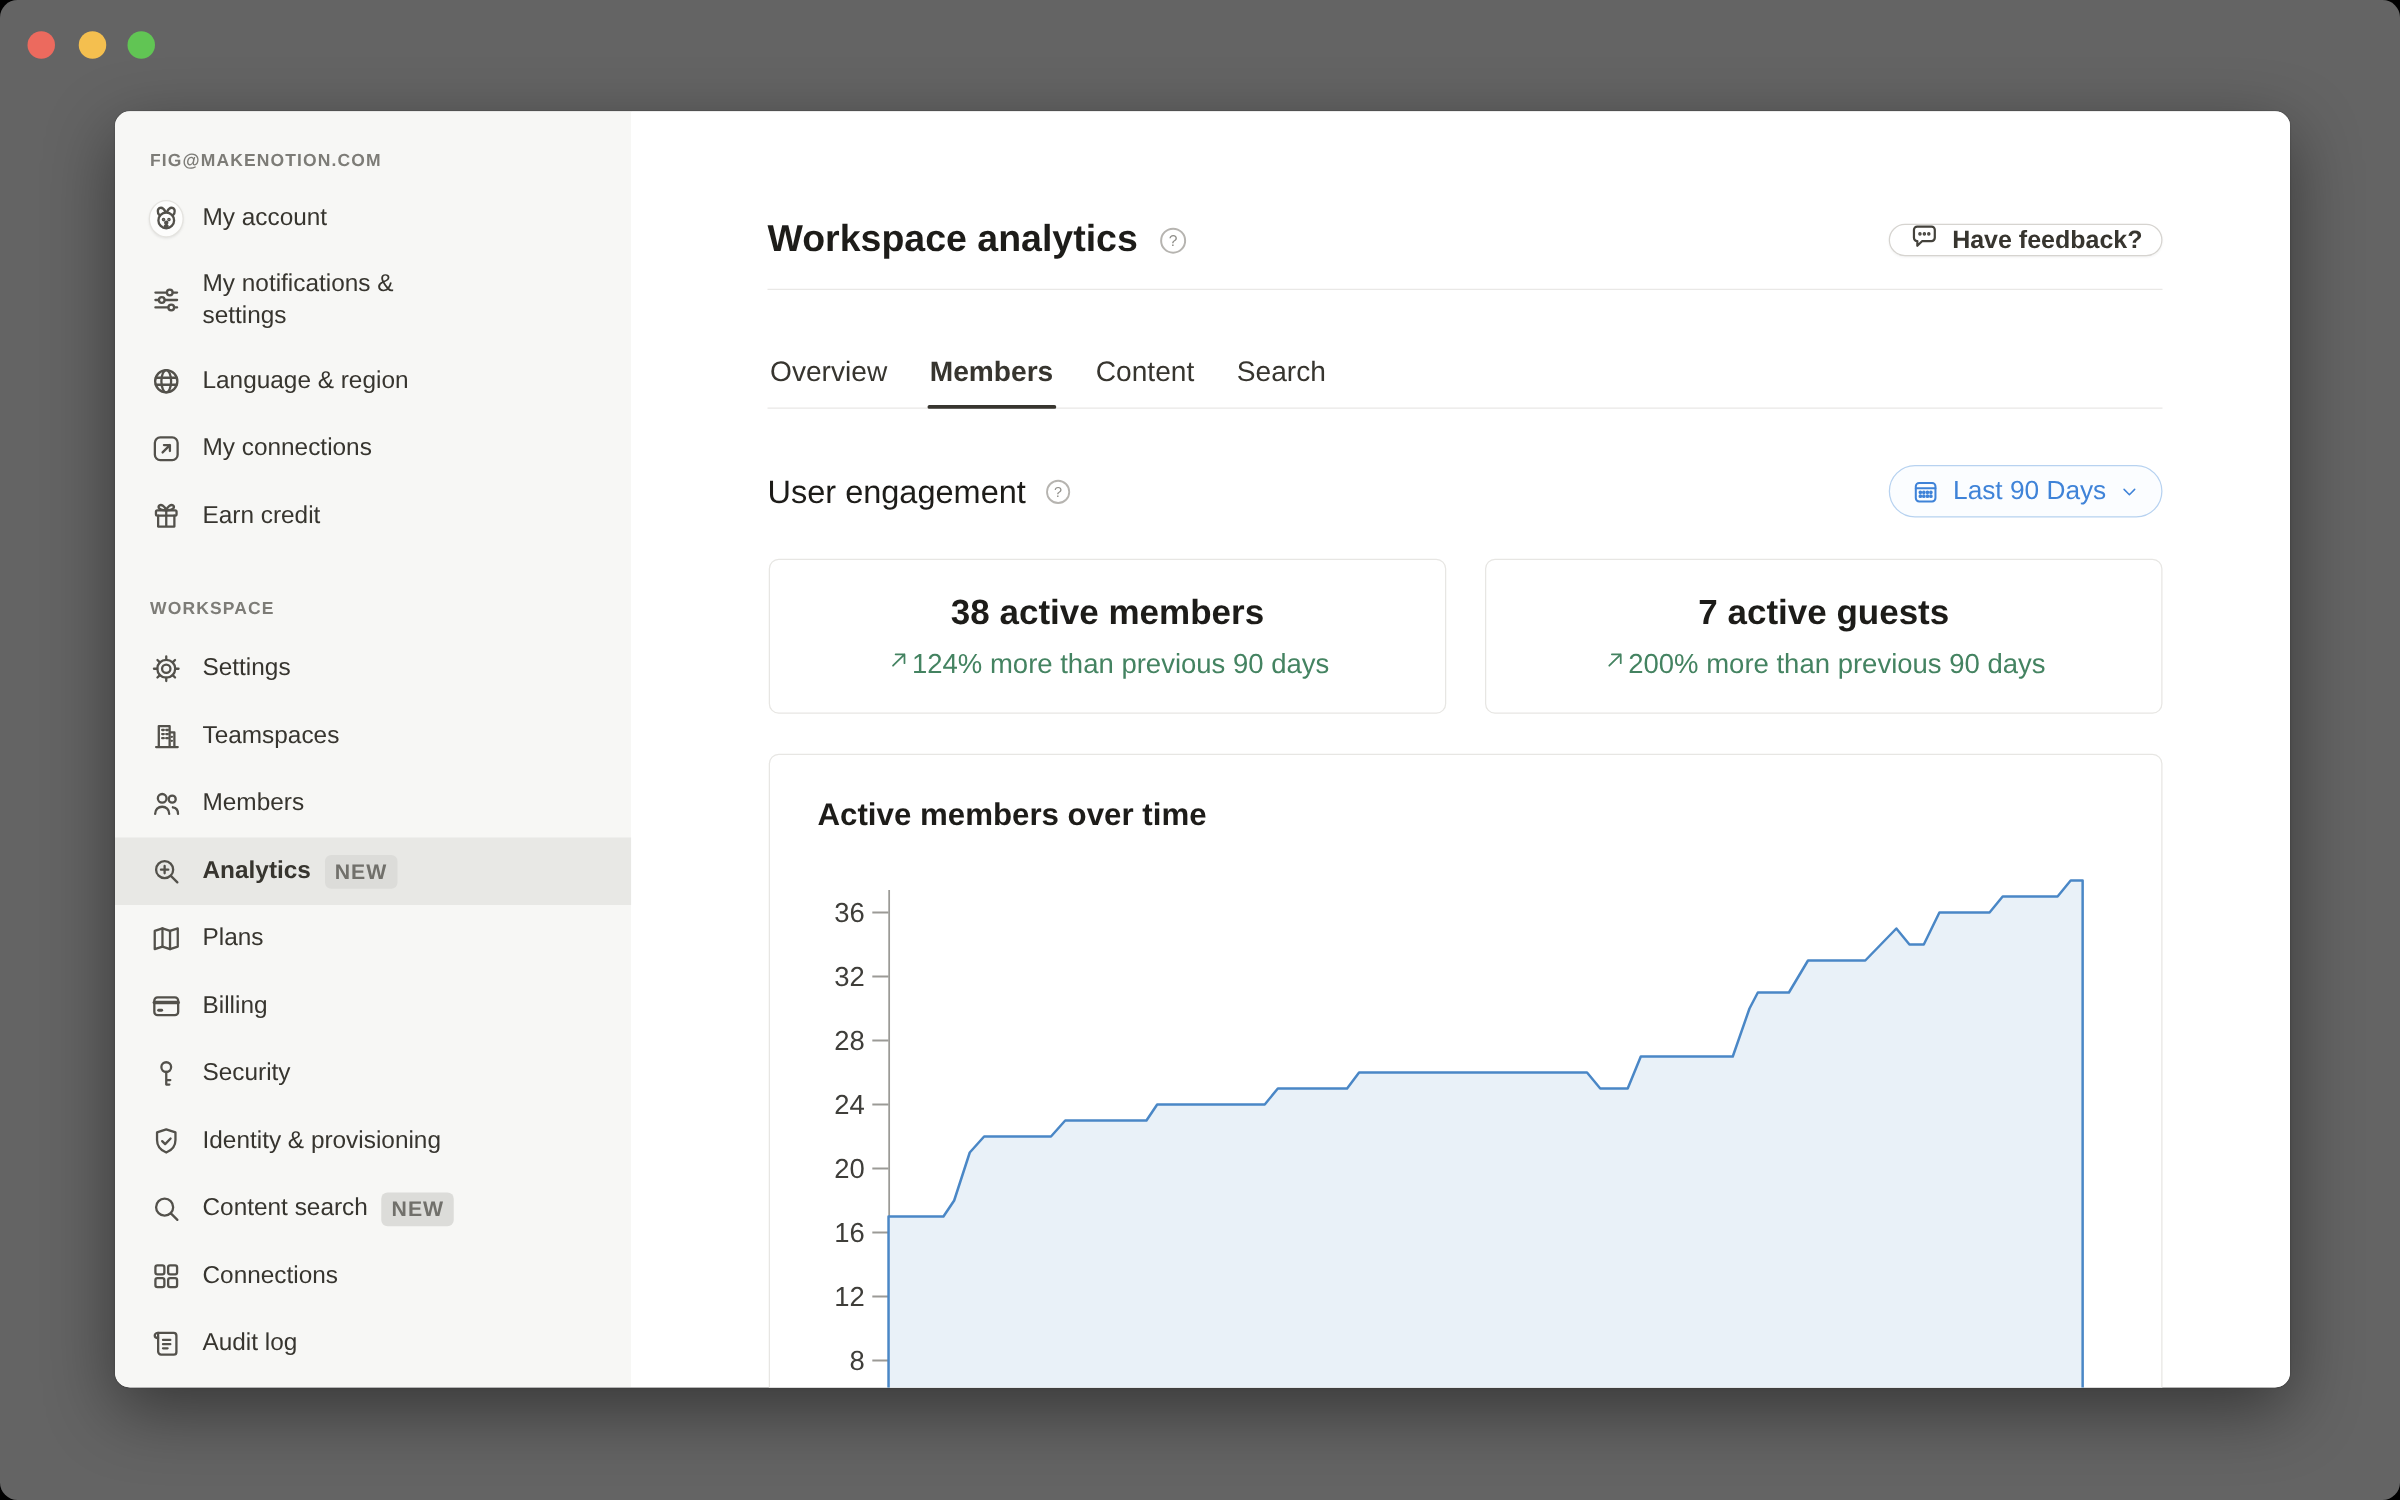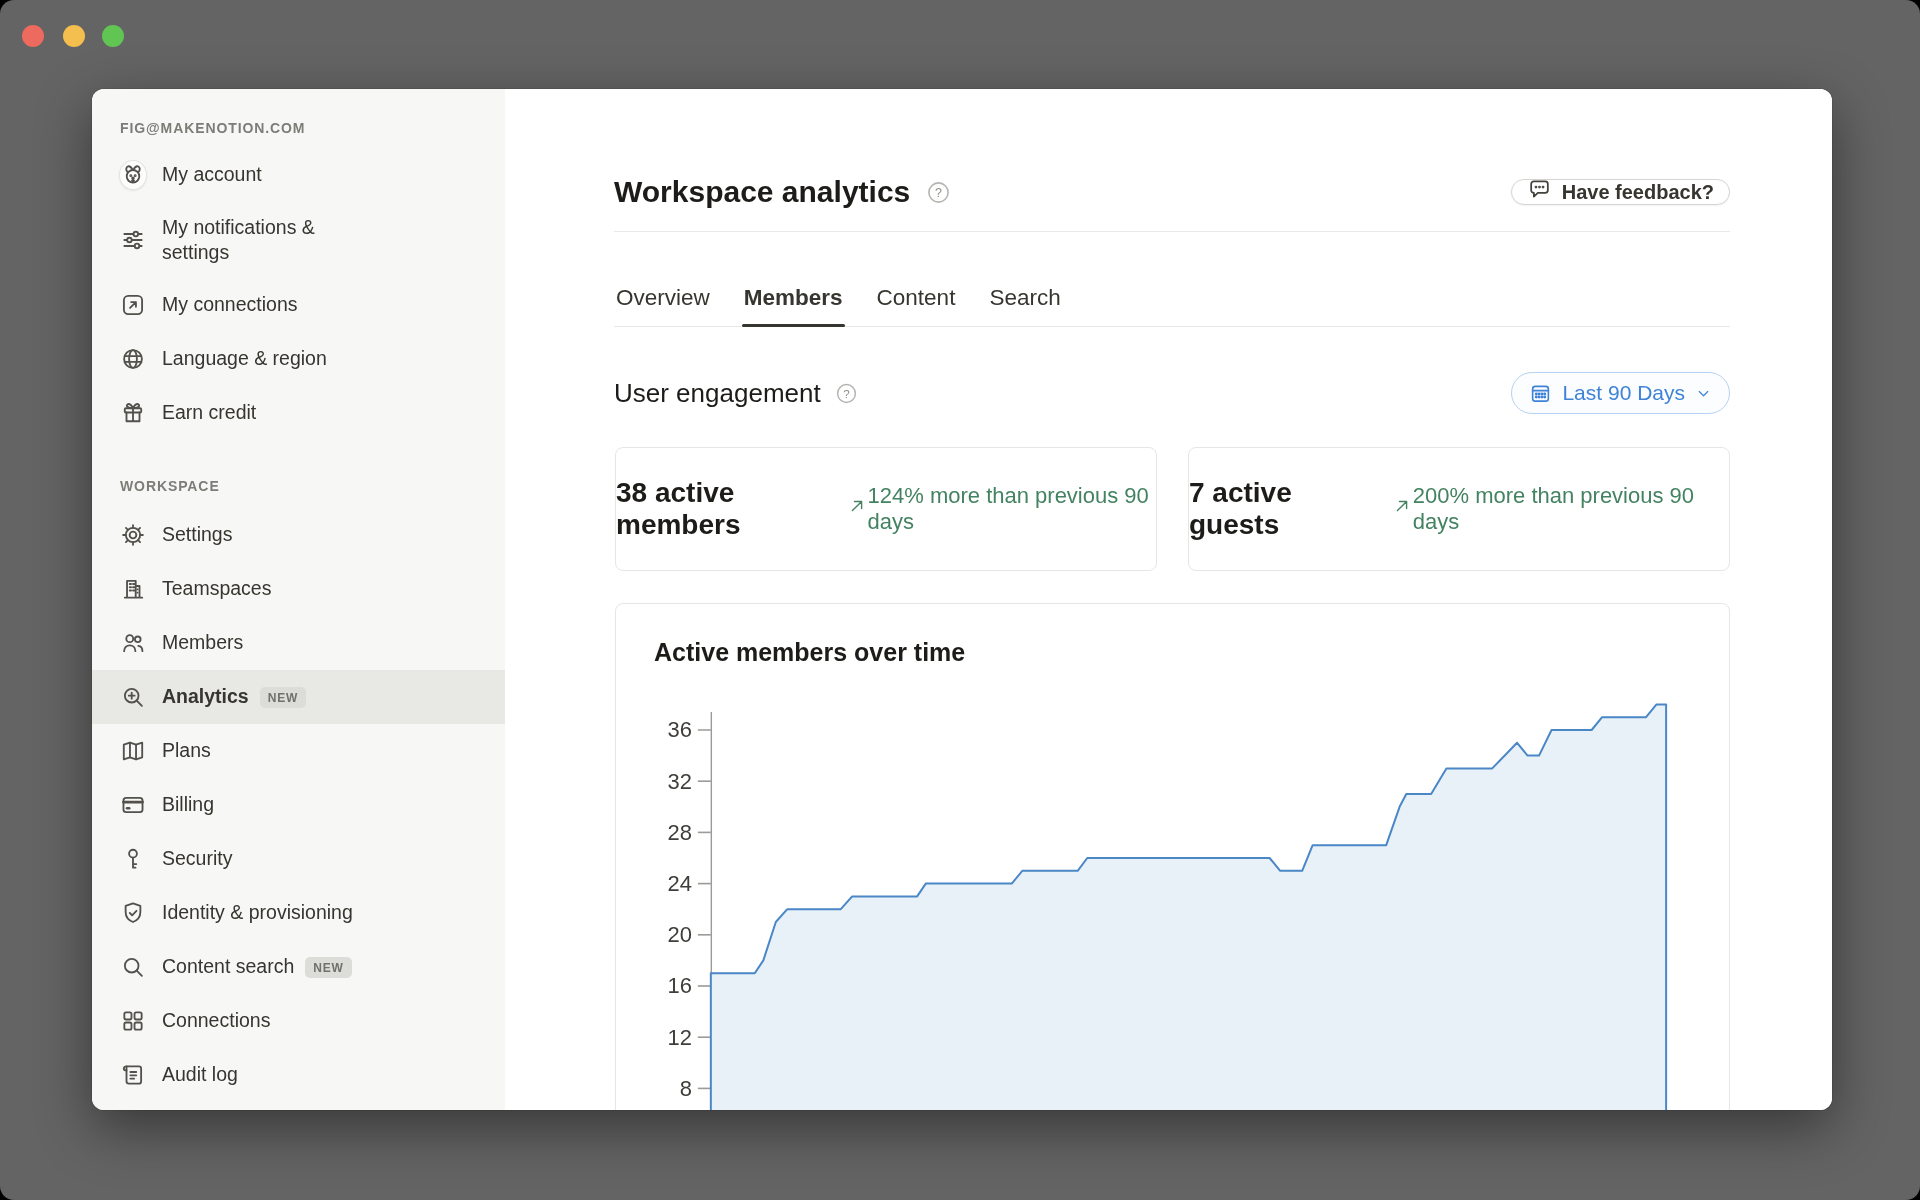--- a/index.html
+++ b/index.html
@@ -24,21 +24,21 @@
               letter-spacing:.9px; color:var(--muted_text,#7d7c77); }
   .srow { display:flex; align-items:center; height:54px; padding:0 16px 0 28px; cursor:pointer; }
   .srow.two-line { height:76px; }
   .srow.selected { background:var(--selected_item_bg,#e8e8e5); }
   .sicon { width:26px; height:26px; flex:0 0 26px; margin-right:16px; color:#53514b;
            display:flex; align-items:center; justify-content:center; }
   .sicon svg { width:26px; height:26px; }
   .slabel { font-size:19.5px; font-weight:500; color:var(--text,#37352f); line-height:1.3;
             max-width:225px; }
   .srow.selected .slabel { font-weight:700; }
-  .badge { margin-left:11px; font-size:12px; font-weight:600; letter-spacing:.8px;
+  .badge { margin-left:11px; font-size:17px; font-weight:600; letter-spacing:.8px;
            color:var(--badge_text,#71706b); background:var(--badge_bg,#dcdcd9);
            border-radius:5px; padding:4px 8px 3px; }
   .sb-heading { margin:38px 0 14px 28px; font-size:14px; font-weight:600;
                 letter-spacing:.9px; color:var(--muted_text,#7d7c77); }
   .avatar { width:30px; height:30px; border-radius:50%; background:#fdfdfc;
             border:1px solid #e4e3df; display:flex; align-items:center; justify-content:center;
             box-shadow:0 1px 2px rgba(0,0,0,.08); }
 
   
   .main { position:absolute; left:413px; top:0; right:0; bottom:0; background:#fff; }
@@ -70,21 +70,21 @@
   .help.small { width:25px; height:25px; margin-left:13px; }
   .range-pill { margin-left:auto; display:flex; align-items:center; gap:10px; height:42px;
                 padding:0 17px; border:1.5px solid var(--pill_border,#b7d2f0); border-radius:22px;
                 background:var(--pill_bg,#fbfdff); color:var(--blue,#3f83d8);
                 font-size:21px; font-weight:500; cursor:pointer; }
   .range-pill svg { display:block; }
 
   .cards-row { position:absolute; left:110px; right:102px; top:358px; height:124px;
                display:flex; gap:31px; }
   .stat-card { flex:1; border:1px solid #e7e6e3; border-radius:8px; background:#fff;
-               display:flex; align-items:center; justify-content:center;
+               display:flex; flex-direction:column; align-items:center; justify-content:center;
                gap:12px; }
   .stat-value { font-size:28px; font-weight:700; color:#1d1c19; }
   .stat-delta { display:flex; align-items:center; gap:1px; font-size:22px;
                 color:var(--green,#448361); }
   .stat-delta svg { width:20px; height:20px; }
 
   .chart-card { position:absolute; left:110px; right:102px; top:514px; height:640px;
                 border:1px solid #e7e6e3; border-radius:8px; background:#fff; overflow:hidden; }
   .chart-title { position:absolute; left:38px; top:34px; font-size:25px; font-weight:700;
                  color:#1d1c19; }
@@ -127,35 +127,35 @@
                 <circle cx="8.7" cy="12" r="2.1"></circle>
                 <path d="M4 17.5h9.4M18 17.5h2"></path>
                 <circle cx="15.7" cy="17.5" r="2.1"></circle>
               </svg>
             </span>
             <span class="slabel">My notifications &amp; settings</span>
           </div>
           <div class="srow">
             <span class="sicon">
               <svg viewBox="0 0 24 24" fill="none" stroke="currentColor" stroke-width="1.7" stroke-linecap="round" stroke-linejoin="round">
-                <rect x="3.6" y="3.6" width="16.8" height="16.8" rx="4"></rect>
-                <path d="M9.3 14.7l5.4-5.4M10.3 9.3h4.4v4.4"></path>
-              </svg>
-            </span>
-            <span class="slabel">My connections</span>
-          </div>
-          <div class="srow">
-            <span class="sicon">
-              <svg viewBox="0 0 24 24" fill="none" stroke="currentColor" stroke-width="1.7" stroke-linecap="round" stroke-linejoin="round">
                 <circle cx="12" cy="12" r="8.2"></circle>
                 <ellipse cx="12" cy="12" rx="3.6" ry="8.2"></ellipse>
                 <path d="M4.3 9.4h15.4M4.3 14.6h15.4"></path>
               </svg>
             </span>
             <span class="slabel">Language &amp; region</span>
+          </div>
+          <div class="srow">
+            <span class="sicon">
+              <svg viewBox="0 0 24 24" fill="none" stroke="currentColor" stroke-width="1.7" stroke-linecap="round" stroke-linejoin="round">
+                <rect x="3.6" y="3.6" width="16.8" height="16.8" rx="4"></rect>
+                <path d="M9.3 14.7l5.4-5.4M10.3 9.3h4.4v4.4"></path>
+              </svg>
+            </span>
+            <span class="slabel">My connections</span>
           </div>
           <div class="srow">
             <span class="sicon">
               <svg viewBox="0 0 24 24" fill="none" stroke="currentColor" stroke-width="1.7" stroke-linecap="round" stroke-linejoin="round">
                 <rect x="4.4" y="7.6" width="15.2" height="3.9" rx="1"></rect>
                 <path d="M6 11.5v8.1h12v-8.1M12 7.6v12"></path>
                 <path d="M12 7.6c-1.2-3.1-3.6-4.6-5.1-3.5-1.4 1-0.5 3.5 5.1 3.5zM12 7.6c1.2-3.1 3.6-4.6 5.1-3.5 1.4 1 0.5 3.5-5.1 3.5z"></path>
               </svg>
             </span>
             <span class="slabel">Earn credit</span>

